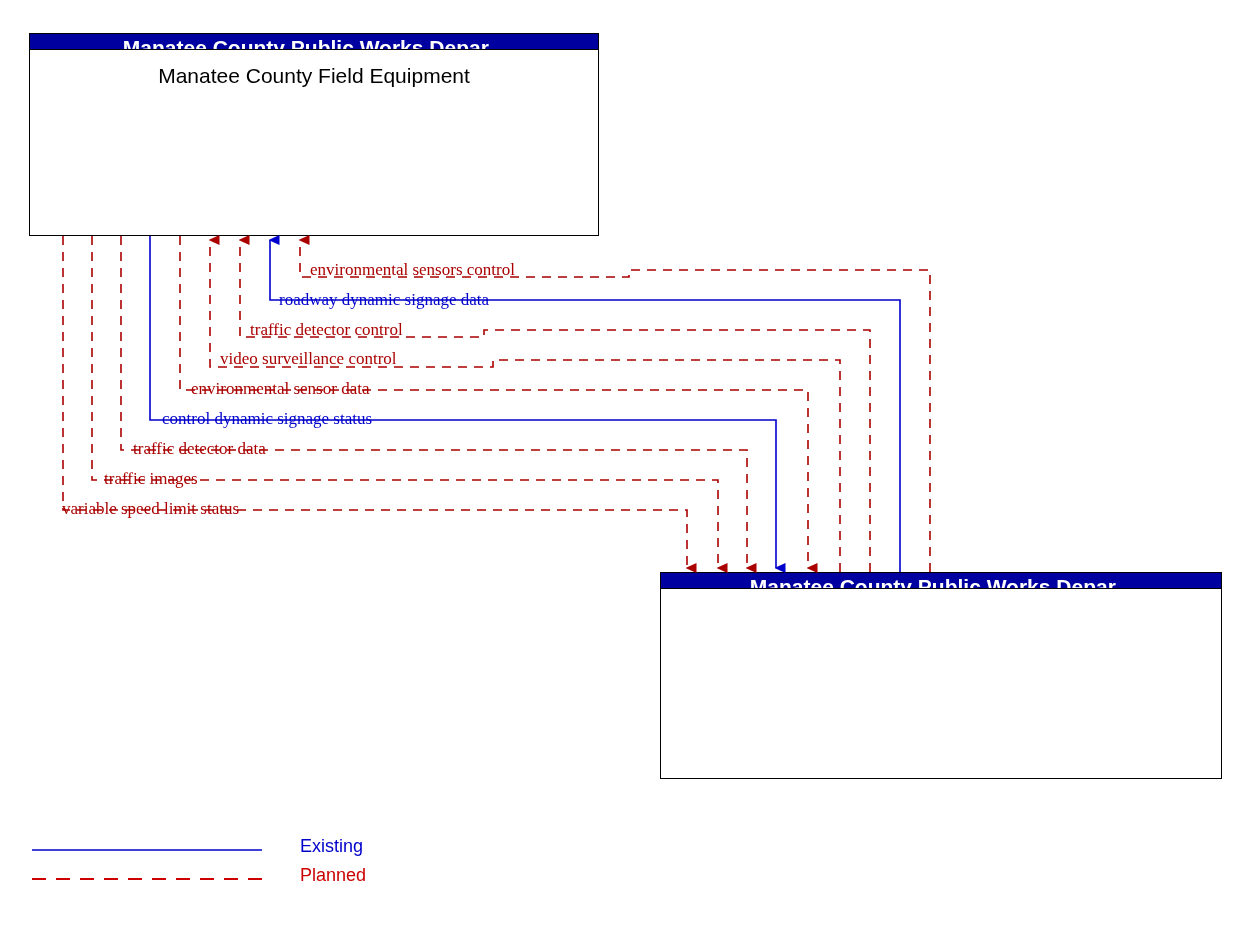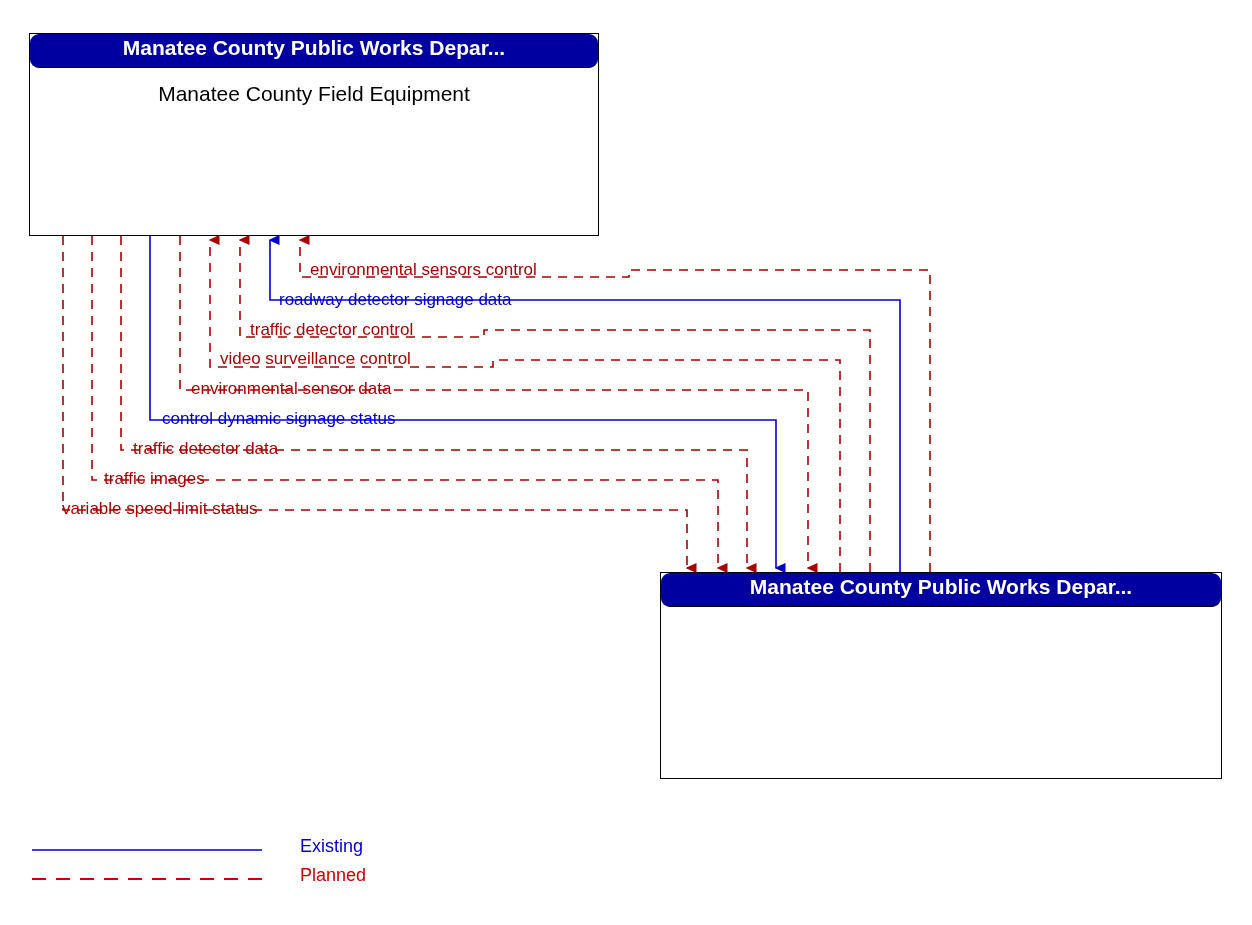--- a/index.html
+++ b/index.html
@@ -26,25 +26,24 @@
     background: #ffffff;
   }
   .entity-header {
     box-sizing: border-box;
     background: #0000A0;
     color: #ffffff;
     font-size: 21px;
     font-weight: bold;
     text-align: center;
     line-height: 27px;
-    height: 34px;
+    height: 16px;
     white-space: nowrap;
     overflow: hidden;
     border-bottom: 1px solid #000000;
-    border-radius: 9px;
   }
   .entity-name {
     color: #000000;
     font-size: 21px;
     text-align: center;
     padding-top: 14px;
     white-space: nowrap;
   }
   
   #wires {
@@ -54,20 +53,21 @@
     width: 1252px;
     height: 925px;
     pointer-events: none;
   }
   
   .flow-label {
     position: absolute;
     font-size: 17px;
     white-space: nowrap;
     line-height: 17px;
+    font-family: Liberation Serif, serif;
   }
   .flow-label.existing { color: #0000CC; }
   .flow-label.planned  { color: #AA0000; }
   
   #legend {
     position: absolute;
     left: 30px;
     top: 836px;
     width: 400px;
     height: 62px;
@@ -134,21 +134,21 @@
     <path d="M92,236 L92,473 L92,480 L243,480 L718,480 L718,568" fill="none" stroke="#AA0000" stroke-width="1.6" stroke-dasharray="9,7" marker-end="url(#arrow-dn-red)"></path>
 
     <path d="M63,236 L63,510 L63,510 L348,510 L687,510 L687,568" fill="none" stroke="#AA0000" stroke-width="1.6" stroke-dasharray="9,7" marker-end="url(#arrow-dn-red)"></path>
 
     <line x1="32" y1="850" x2="262" y2="850" stroke="#0000CC" stroke-width="1.6"></line>
     <line x1="32" y1="879" x2="262" y2="879" stroke="#CC0000" stroke-width="2" stroke-dasharray="14,10"></line>
   </svg>
 
   <div class="flow-label planned" style="left:310px; top:261px;">environmental sensors control</div>
 
-  <div class="flow-label existing" style="left:279px; top:291px;">roadway detector signage data</div>
+  <div class="flow-label existing" style="left:279px; top:291px;">roadway dynamic signage data</div>
 
   <div class="flow-label planned" style="left:250px; top:321px;">traffic detector control</div>
 
   <div class="flow-label planned" style="left:220px; top:350px;">video surveillance control</div>
 
   <div class="flow-label planned" style="left:191px; top:380px;">environmental sensor data</div>
 
   <div class="flow-label existing" style="left:162px; top:410px;">control dynamic signage status</div>
 
   <div class="flow-label planned" style="left:133px; top:440px;">traffic detector data</div>

